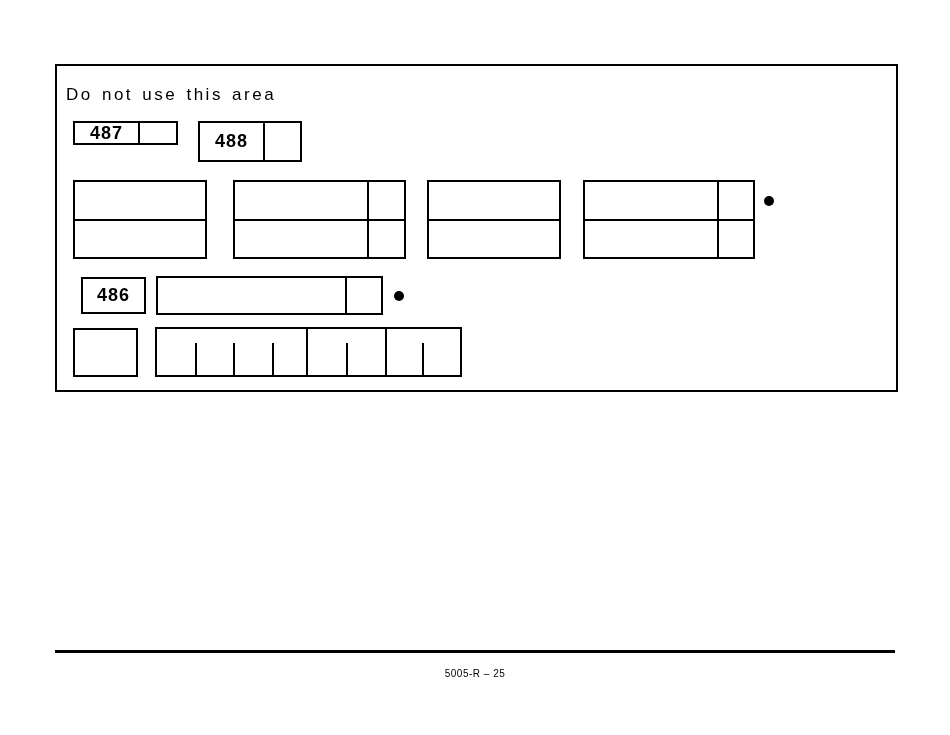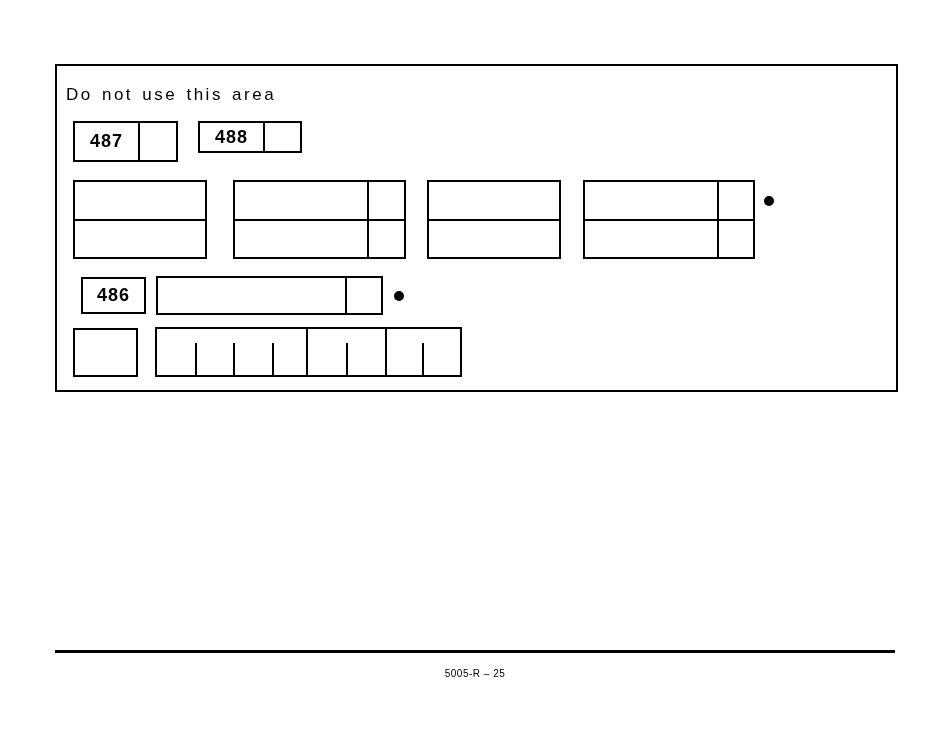--- a/index.html
+++ b/index.html
@@ -49,26 +49,26 @@
 </head>
 <body>
 
 <div class="page">
 
   <div class="area-box">
   </div>
 
   <div class="heading">Do not use this area</div>
 
-  <div class="bx" style="left:73px;top:121px;width:105px;height:41px;">
+  <div class="bx" style="left:73px;top:121px;width:105px;height:24px;">
     <div class="vline-thin" style="left:63px;"></div>
     <div class="code-label" style="width:63px;">487</div>
   </div>
 
-  <div class="bx" style="left:198px;top:121px;width:104px;height:32px;">
+  <div class="bx" style="left:198px;top:121px;width:104px;height:41px;">
     <div class="vline-thin" style="left:63px;"></div>
     <div class="code-label" style="width:63px;">488</div>
   </div>
 
   <div class="bx" style="left:73px;top:180px;width:134px;height:79px;">
     <div class="hline" style="top:37px;"></div>
   </div>
 
   <div class="bx" style="left:233px;top:180px;width:173px;height:79px;">
     <div class="hline" style="top:37px;"></div>

